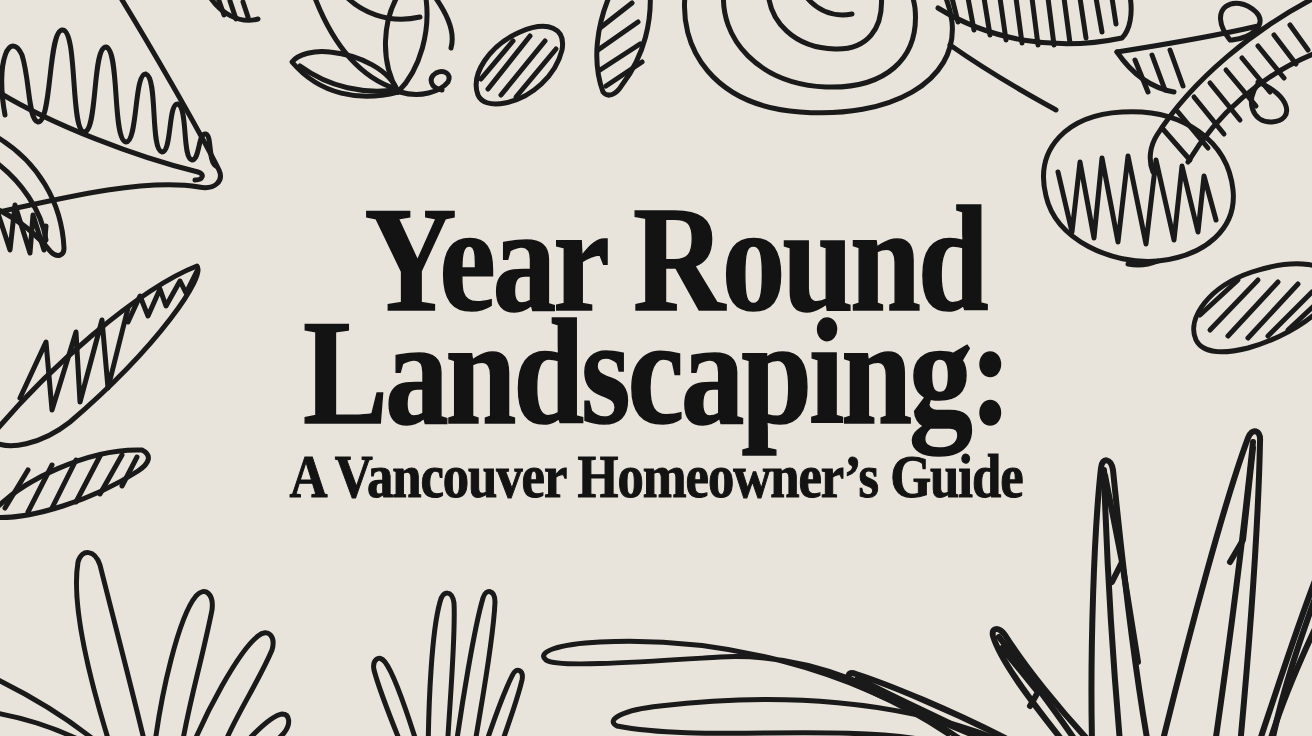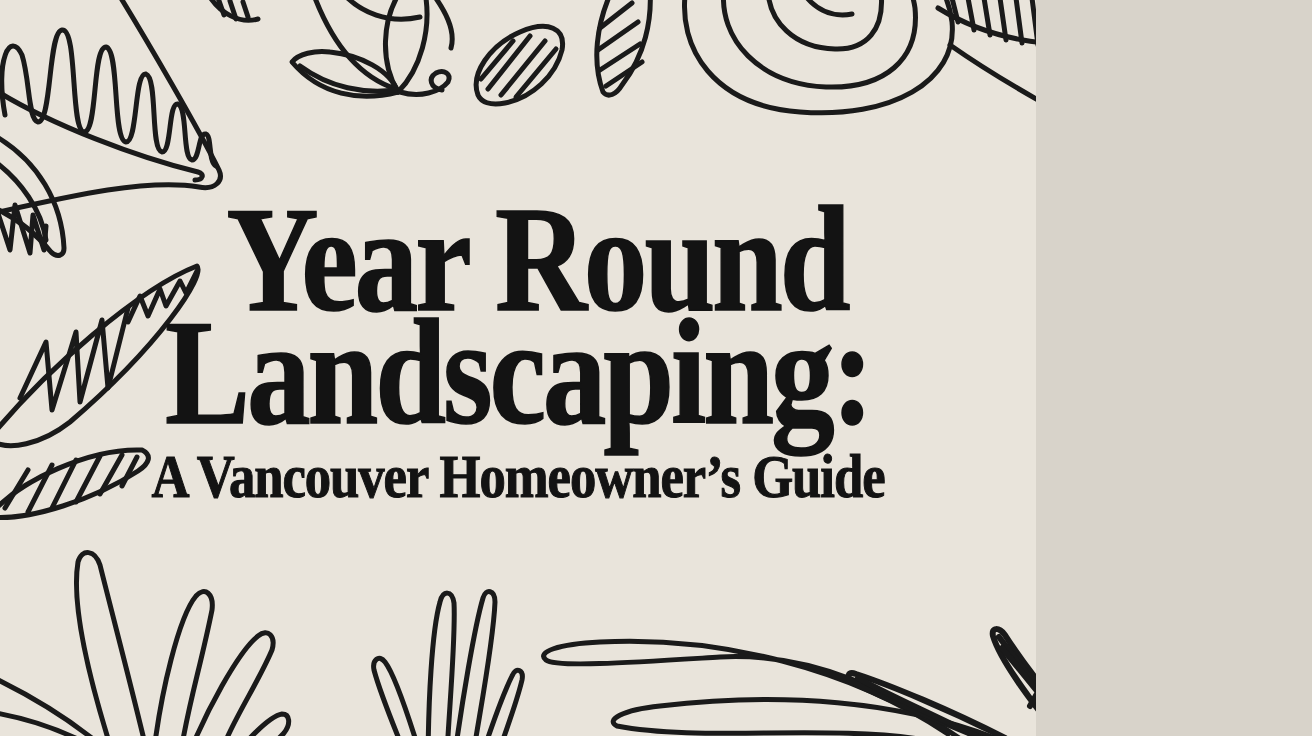--- a/index.html
+++ b/index.html
@@ -1,18 +1,18 @@
 <!DOCTYPE html>
 <html><head>
 <meta charset="utf-8">
 <style>
   html,body{margin:0;padding:0;background:#d8d3ca;}
   .stage{
     position:relative;
-    width:1036px;height:736px;
+    width:1312px;height:736px;
     background:#E9E4DB;
     overflow:hidden;
     font-family:"Liberation Serif","DejaVu Serif",serif;
   }
   .doodles{position:absolute;inset:0;width:1312px;height:736px;}
   .title-line{
     position:absolute;left:0;width:100%;
     text-align:center;line-height:1;white-space:nowrap;
     font-weight:700;color:#131313;
     -webkit-text-stroke:1.6px #131313;

